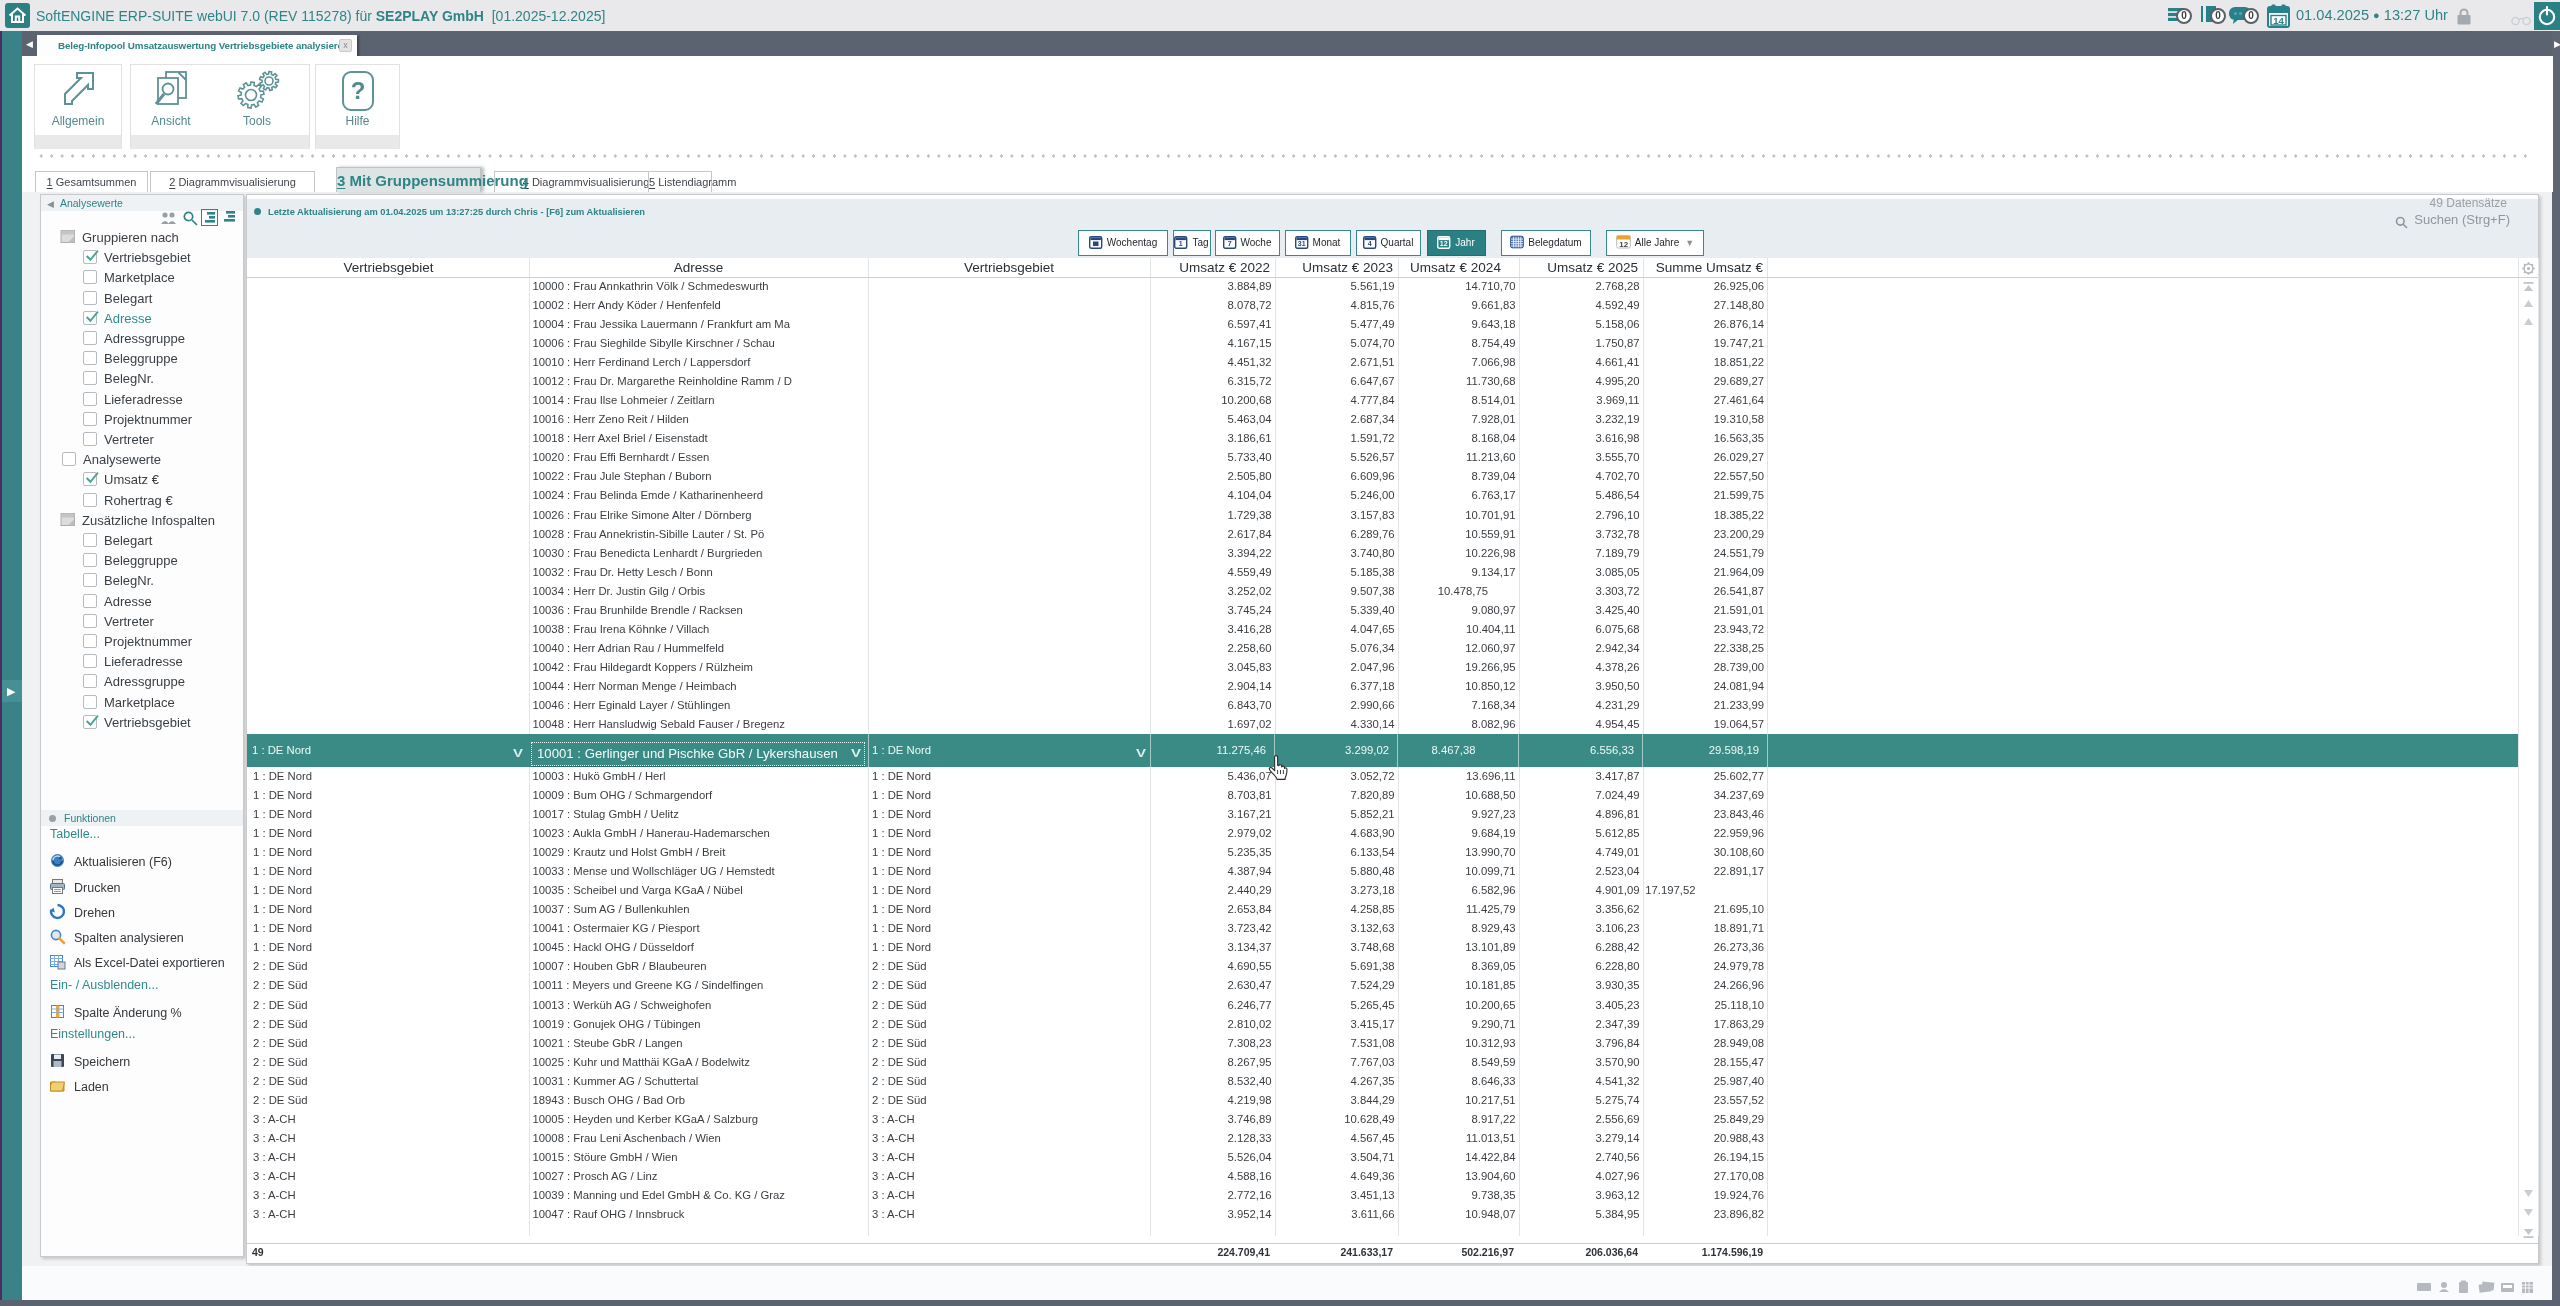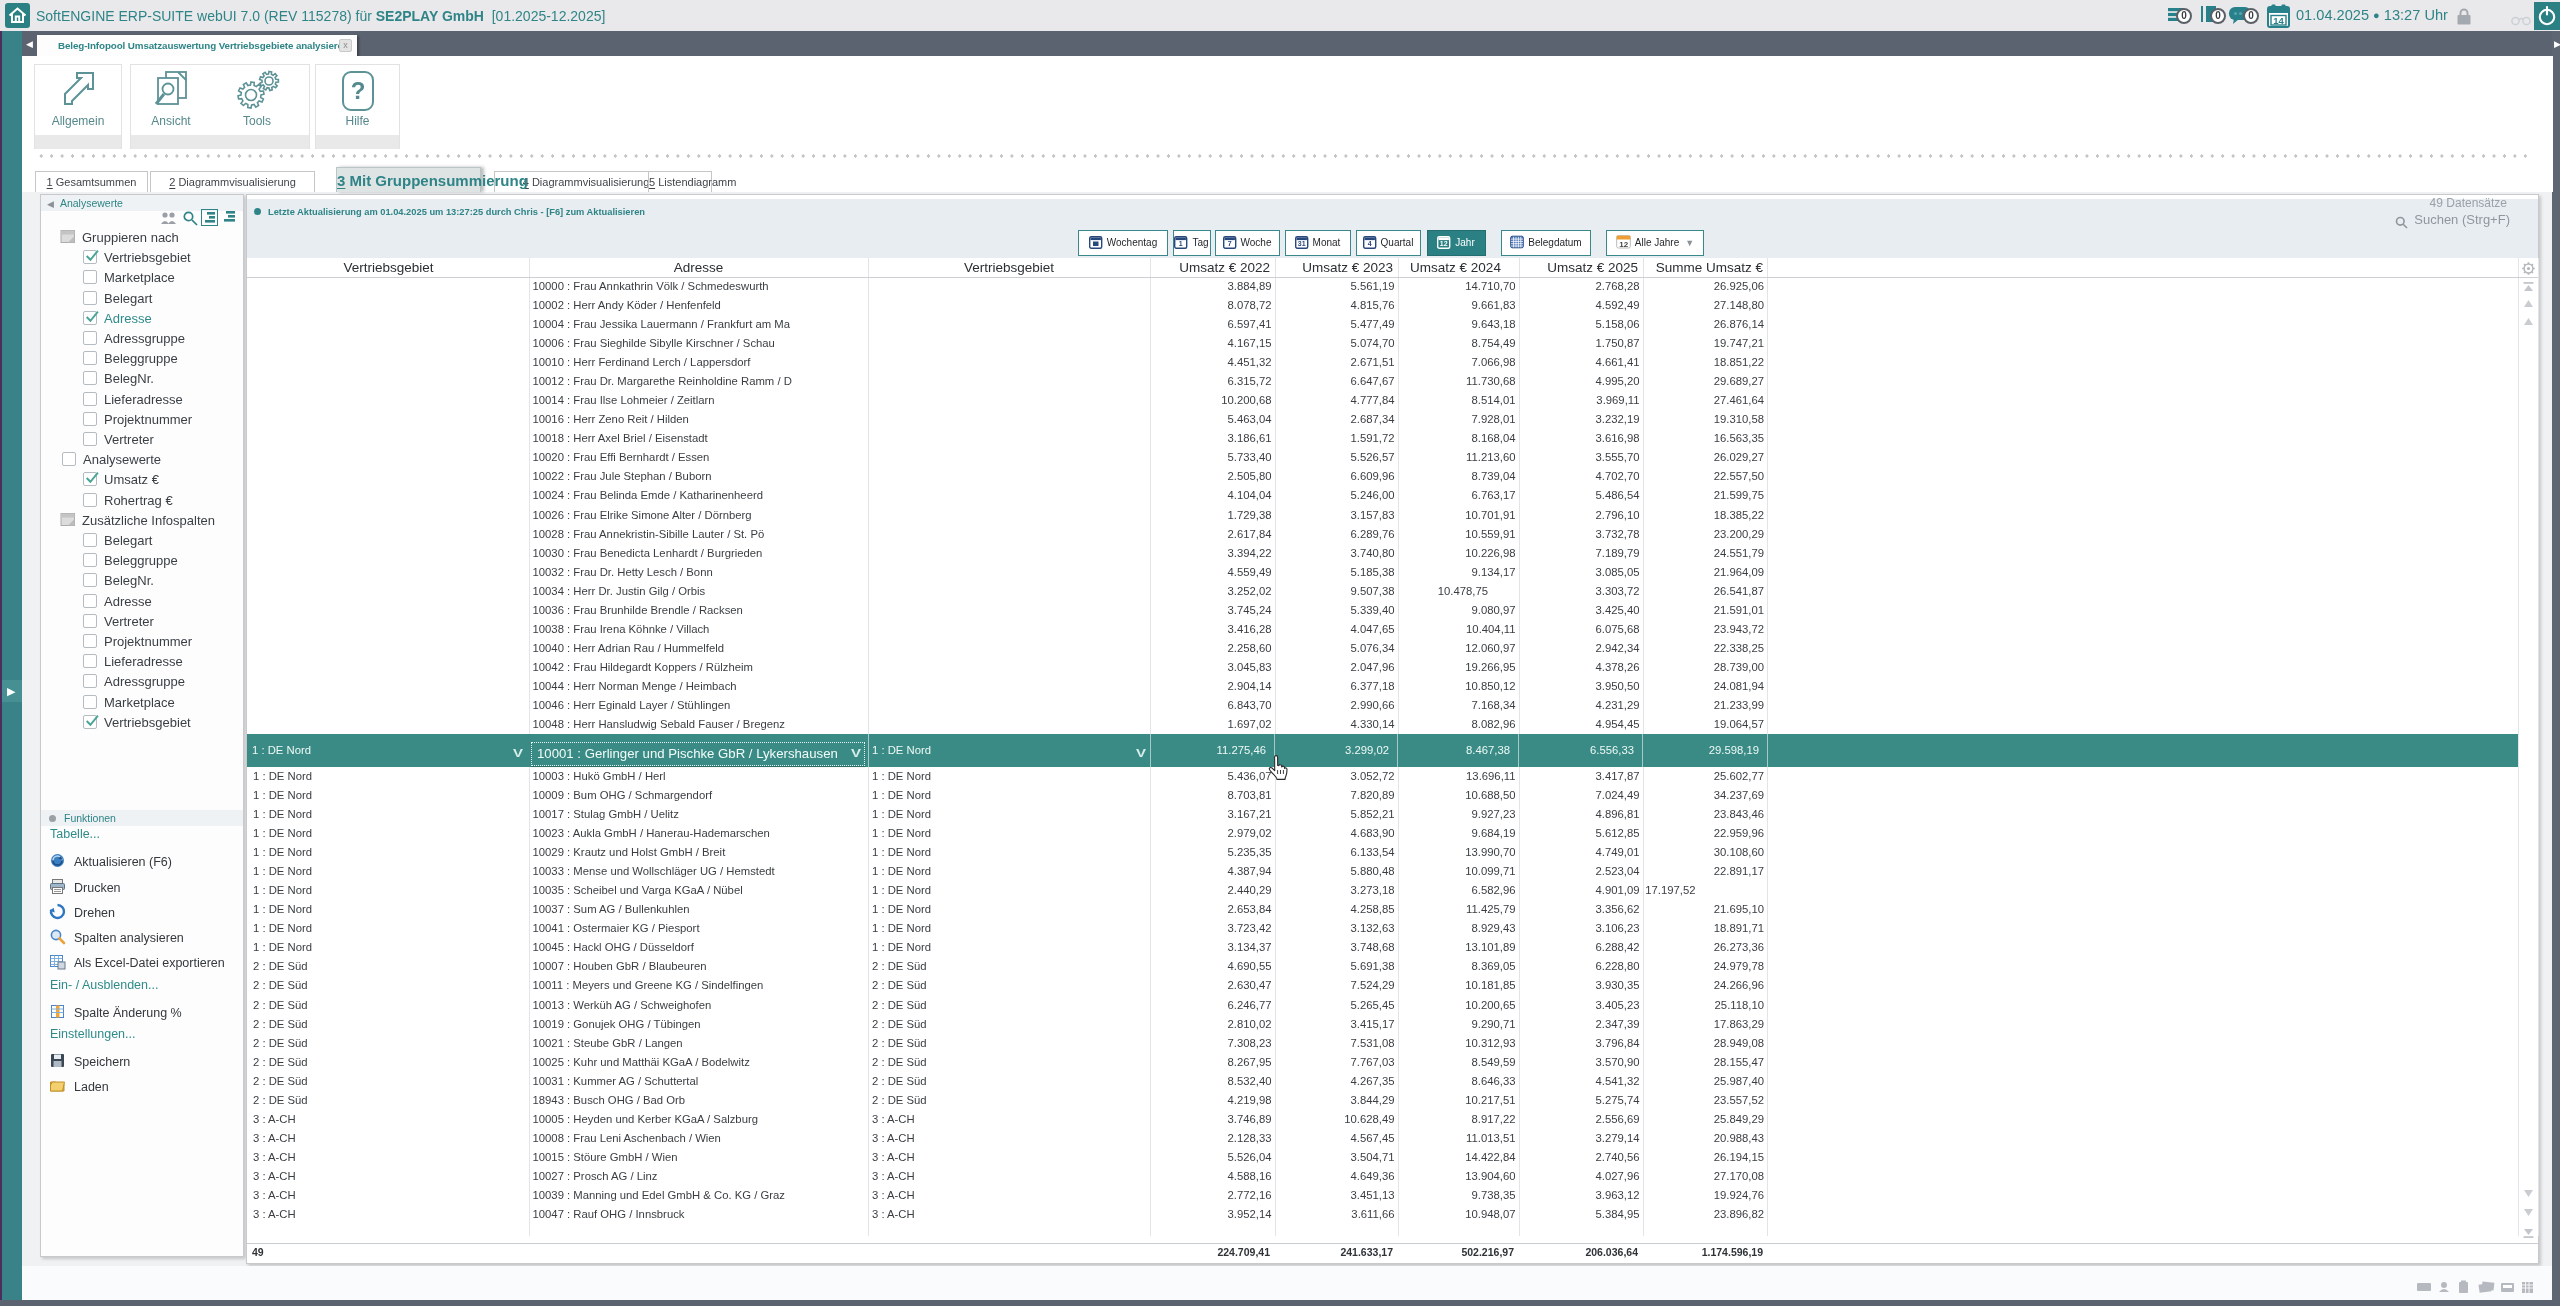--- a/index.html
+++ b/index.html
@@ -877,21 +877,21 @@
 <div class="hlsep" style="left:1642px"></div>
 <div class="hlsep" style="left:1767px"></div>
 <div class="abs" style="left:252px;top:741px;color:#eef9f6;font-size:11.3px;line-height:19px">1 : DE Nord</div>
 <div class="chev" style="left:513px">V</div>
 <div id="editbox">10001 : Gerlinger und Pischke GbR / Lykershausen</div>
 <div class="chev" style="left:851px">V</div>
 <div class="abs" style="left:872px;top:741px;color:#eef9f6;font-size:11.3px;line-height:19px">1 : DE Nord</div>
 <div class="chev" style="left:1136px">V</div>
 <div class="abs" style="left:1150px;top:741px;width:116px;text-align:right;color:#eef9f6;font-size:11.3px;line-height:19px">11.275,46</div>
 <div class="abs" style="left:1274px;top:741px;width:115px;text-align:right;color:#eef9f6;font-size:11.3px;line-height:19px">3.299,02</div>
-<div class="abs" style="left:1397px;top:741px;width:113px;text-align:right;color:#eef9f6;font-size:11.3px;line-height:19px">8.467,38</div>
+<div class="abs" style="left:1397px;top:741px;width:113px;text-align:center;color:#eef9f6;font-size:11.3px;line-height:19px">8.467,38</div>
 <div class="abs" style="left:1518px;top:741px;width:116px;text-align:right;color:#eef9f6;font-size:11.3px;line-height:19px">6.556,33</div>
 <div class="abs" style="left:1642px;top:741px;width:117px;text-align:right;color:#eef9f6;font-size:11.3px;line-height:19px">29.598,19</div>
 
 <div class="abs" style="left:1265px;top:754px"><svg width="25" height="29" viewBox="0 0 25 29">
 <path d="M9.6 3.2 c-0.1 -2.1 3 -2.1 3 0 L12.7 11.5 l1.1 0.2 c0.2 -1.5 2.7 -1.3 2.8 0.3 l0.1 0.9 c0.6 -1.2 2.7 -0.9 2.8 0.5 l0.1 1 c0.8 -0.9 2.4 -0.4 2.4 1 c0 2.6 -0.3 4.7 -1 6.3 c-0.6 1.4 -1 2.4 -1 3.7 l-8 0 c-0.3 -1.6 -1.3 -2.9 -2.9 -4.5 c-1.6 -1.6 -3.6 -3.9 -4.5 -5.2 c-1 -1.5 1 -3 2.4 -1.7 l2.7 2.7 z" fill="#fff" stroke="#2a2a2a" stroke-width="1.1" stroke-linejoin="round"></path>
 <path d="M12.6 16 v4 M15.5 16 v4 M18.4 16 v4" stroke="#2a2a2a" stroke-width="0.9" fill="none"></path>
 </svg></div>
 
 <div id="footrow"></div>
 <div class="abs" style="left:252px;top:1246px;font-size:10.5px;font-weight:bold;color:#2f3337">49</div>

